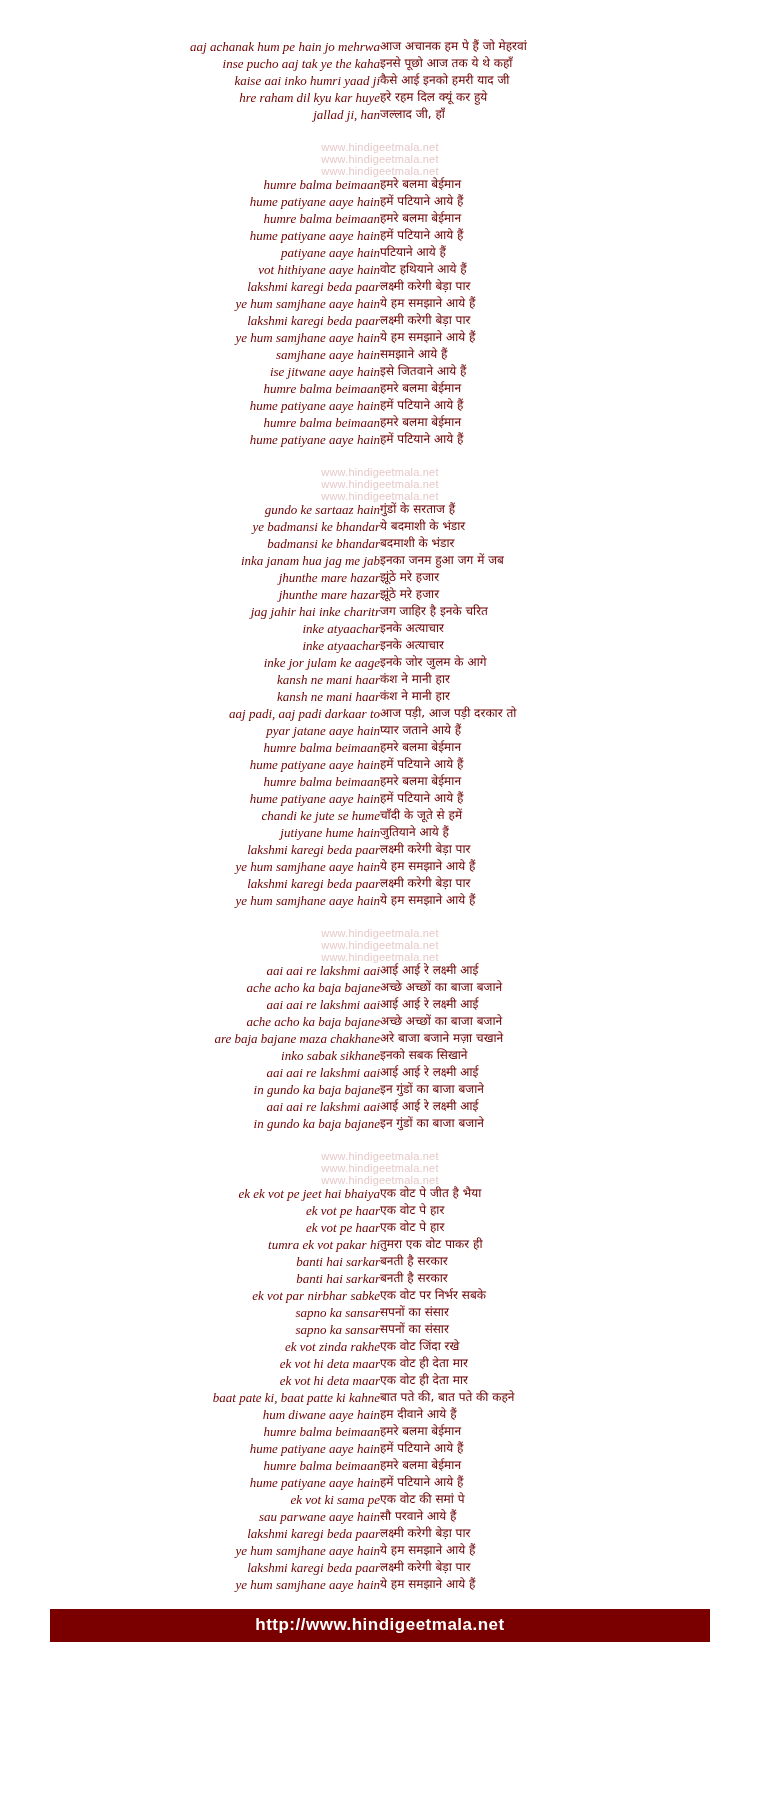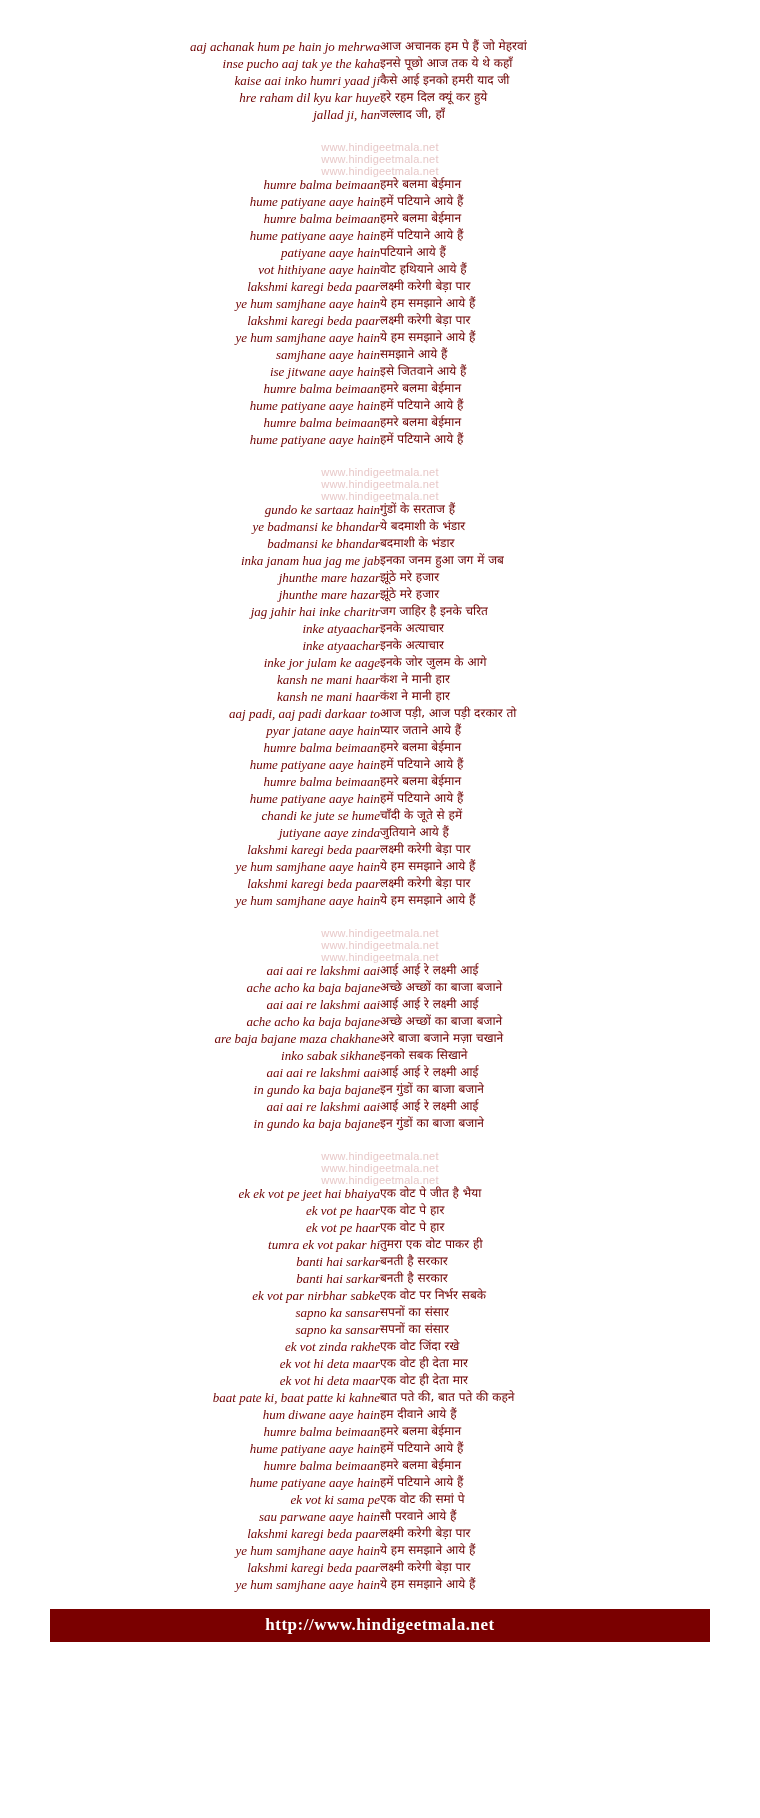--- a/index.html
+++ b/index.html
@@ -68,21 +68,21 @@
     letter-spacing:0.2px;
     white-space:nowrap;
   }
 
   .footer{
     margin:14px auto 0 auto;
     width:660px;
     background:#7a0000;
     color:#ffffff;
     text-align:center;
-    font-family:Liberation Serif, serif;
+    font-family:Liberation Sans, sans-serif;
     font-weight:bold;
     font-size:17px;
     letter-spacing:0.5px;
     padding:6px 0 7px 0;
     box-sizing:border-box;
   }
   .footer a{ color:#fff; text-decoration:none; }
   .top-pad{ height:22px; }
 </style>
 </head>
@@ -282,21 +282,21 @@
         </tr>
         <tr>
           <td class="line rom">hume patiyane aaye hain</td>
           <td class="line dev">हमें पटियाने आये हैं</td>
         </tr>
         <tr>
           <td class="line rom">chandi ke jute se hume</td>
           <td class="line dev">चाँदी के जूते से हमें</td>
         </tr>
         <tr>
-          <td class="line rom">jutiyane aaye zinda</td>
+          <td class="line rom">jutiyane hume hain</td>
           <td class="line dev">जुतियाने आये हैं</td>
         </tr>
         <tr>
           <td class="line rom">lakshmi karegi beda paar</td>
           <td class="line dev">लक्ष्मी करेगी बेड़ा पार</td>
         </tr>
         <tr>
           <td class="line rom">ye hum samjhane aaye hain</td>
           <td class="line dev">ये हम समझाने आये हैं</td>
         </tr>

